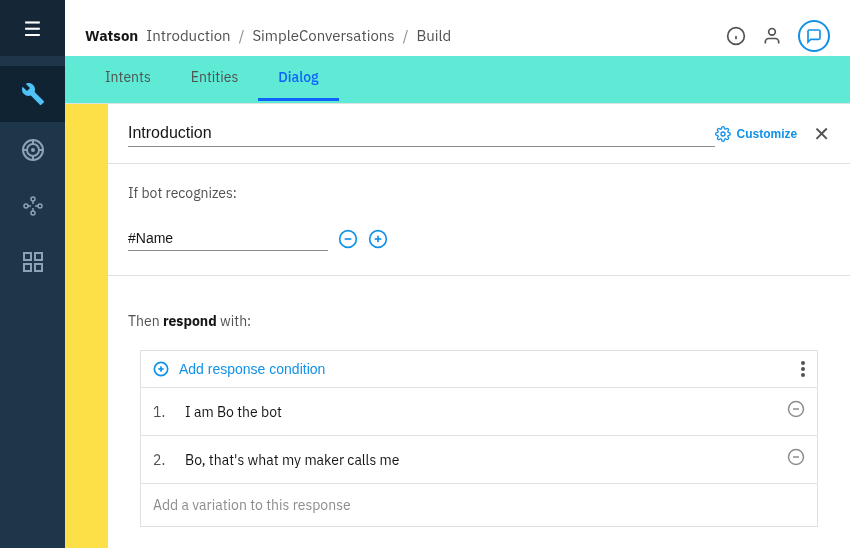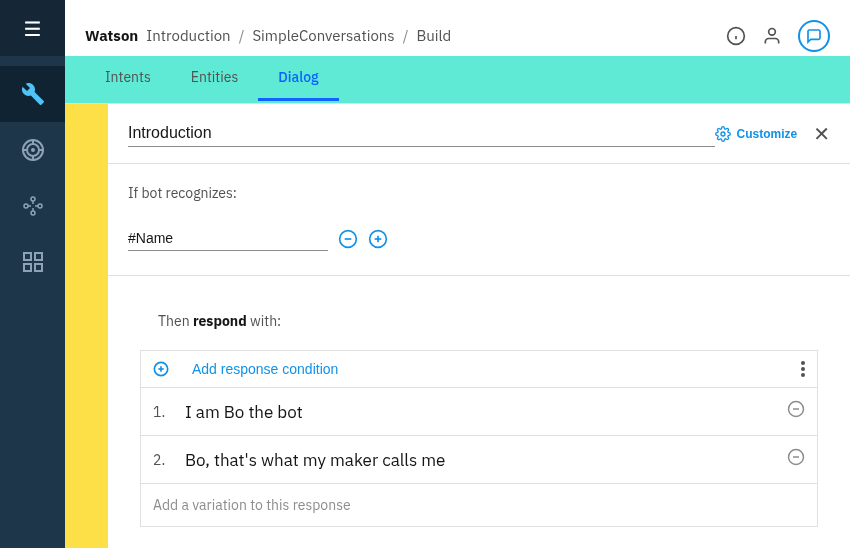--- a/index.html
+++ b/index.html
@@ -230,40 +230,39 @@
     
     .respond-section {
       background: #fff;
       padding: 24px 20px;
       margin-top: 12px;
     }
     .respond-label {
       font-size: 14px;
       color: #525252;
       margin-bottom: 20px;
-      margin-left: 30px;
     }
     .respond-label strong { color: #161616; }
 
     .response-box {
       border: 1px solid #e0e0e0;
       margin: 0 12px;
     }
 
     .add-response-row {
       display: flex;
       align-items: center;
       justify-content: space-between;
       padding: 10px 12px;
       border-bottom: 1px solid #e0e0e0;
     }
     .add-response-btn {
       display: flex;
       align-items: center;
-      gap: 23px;
+      gap: 10px;
       color: #1192e8;
       font-size: 14px;
       cursor: pointer;
       background: none;
       border: none;
     }
     .more-btn {
       color: #525252;
       cursor: pointer;
       background: none;
@@ -288,21 +287,21 @@
       border-bottom: 1px solid #e0e0e0;
     }
     .response-num {
       font-size: 14px;
       color: #525252;
       margin-right: 12px;
       min-width: 20px;
     }
     .response-text {
       flex: 1;
-      font-size: 17px;
+      font-size: 14px;
       color: #161616;
     }
     .response-remove {
       color: #8d8d8d;
       font-size: 18px;
       cursor: pointer;
       background: none;
       border: none;
     }
 

